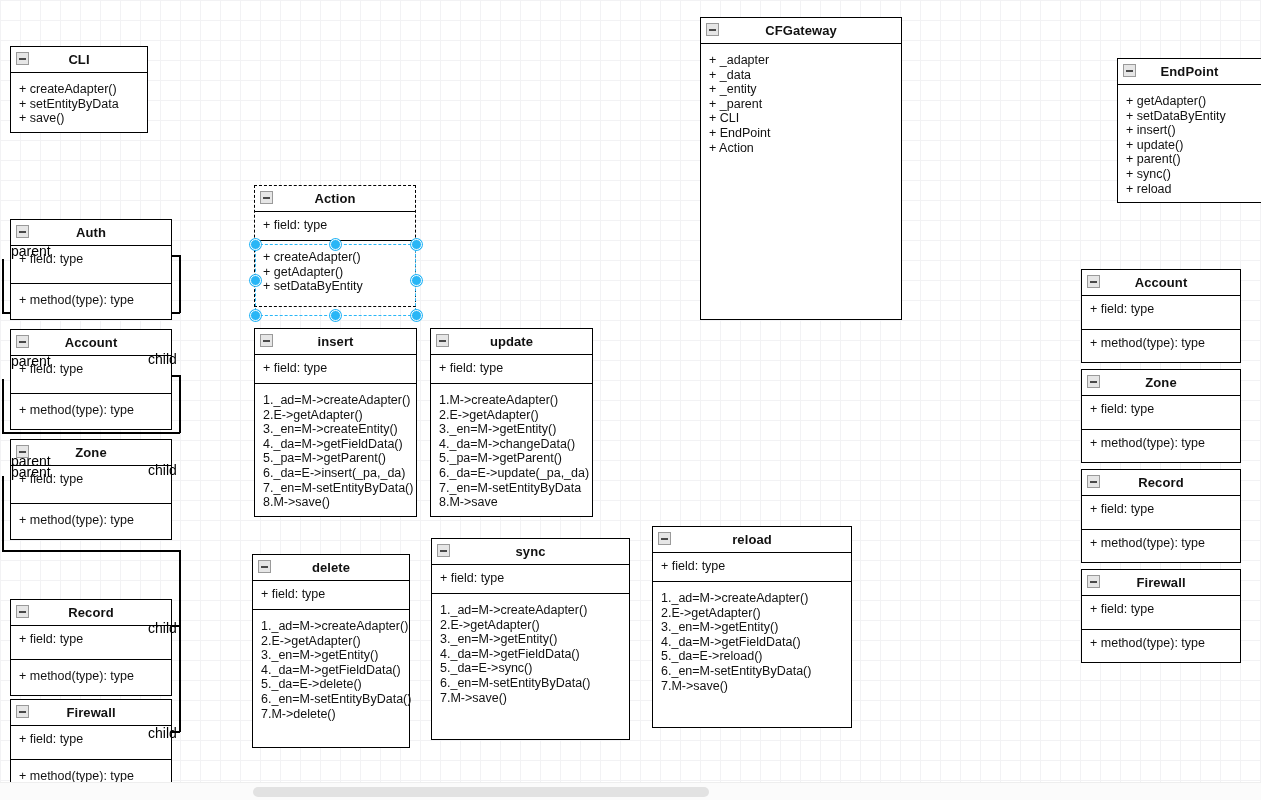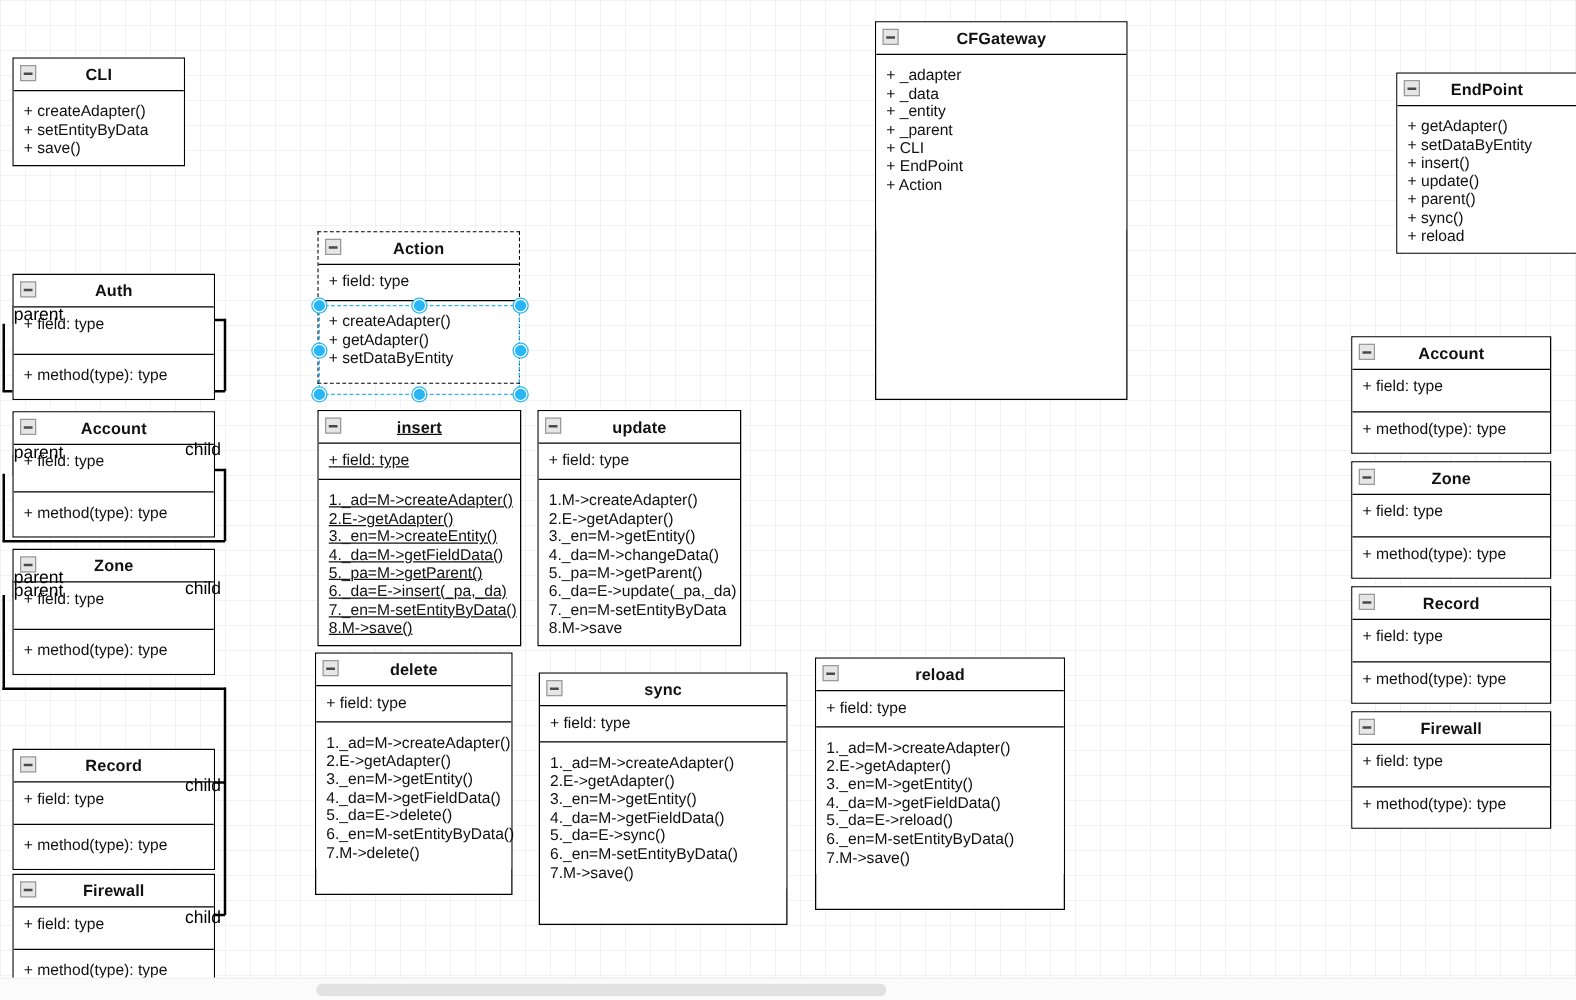--- a/index.html
+++ b/index.html
@@ -292,21 +292,21 @@
       <span>Firewall</span>
     </div>
     <div class="sect fields" style="height:33px;">
       <div class="row">+ field: type</div>
     </div>
     <div class="sect pad-top" style="height:36px;">
       <div class="row">+ method(type): type</div>
     </div>
   </div>
 
-  <div class="uml" style="left:254px; top:328px; width:163px;text-decoration:underline;">
+  <div class="uml" style="left:254px; top:328px; width:163px;">
     <div class="hdr">
       <span class="mini"></span>
       <span>insert</span>
     </div>
     <div class="sect fields">
       <div class="row">+ field: type</div>
     </div>
     <div class="sect pad-top">
       <div class="row">1._ad=M-&gt;createAdapter()</div>
       <div class="row">2.E-&gt;getAdapter()</div>
@@ -332,21 +332,21 @@
       <div class="row">2.E-&gt;getAdapter()</div>
       <div class="row">3._en=M-&gt;getEntity()</div>
       <div class="row">4._da=M-&gt;changeData()</div>
       <div class="row">5._pa=M-&gt;getParent()</div>
       <div class="row">6._da=E-&gt;update(_pa,_da)</div>
       <div class="row">7._en=M-setEntityByData</div>
       <div class="row">8.M-&gt;save</div>
     </div>
   </div>
 
-  <div class="uml" style="left:252px; top:522px; width:158px; height:194px;">
+  <div class="uml" style="left:252px; top:554px; width:158px; height:194px;">
     <div class="hdr">
       <span class="mini"></span>
       <span>delete</span>
     </div>
     <div class="sect fields">
       <div class="row">+ field: type</div>
     </div>
     <div class="sect pad-top">
       <div class="row">1._ad=M-&gt;createAdapter()</div>
       <div class="row">2.E-&gt;getAdapter()</div>

